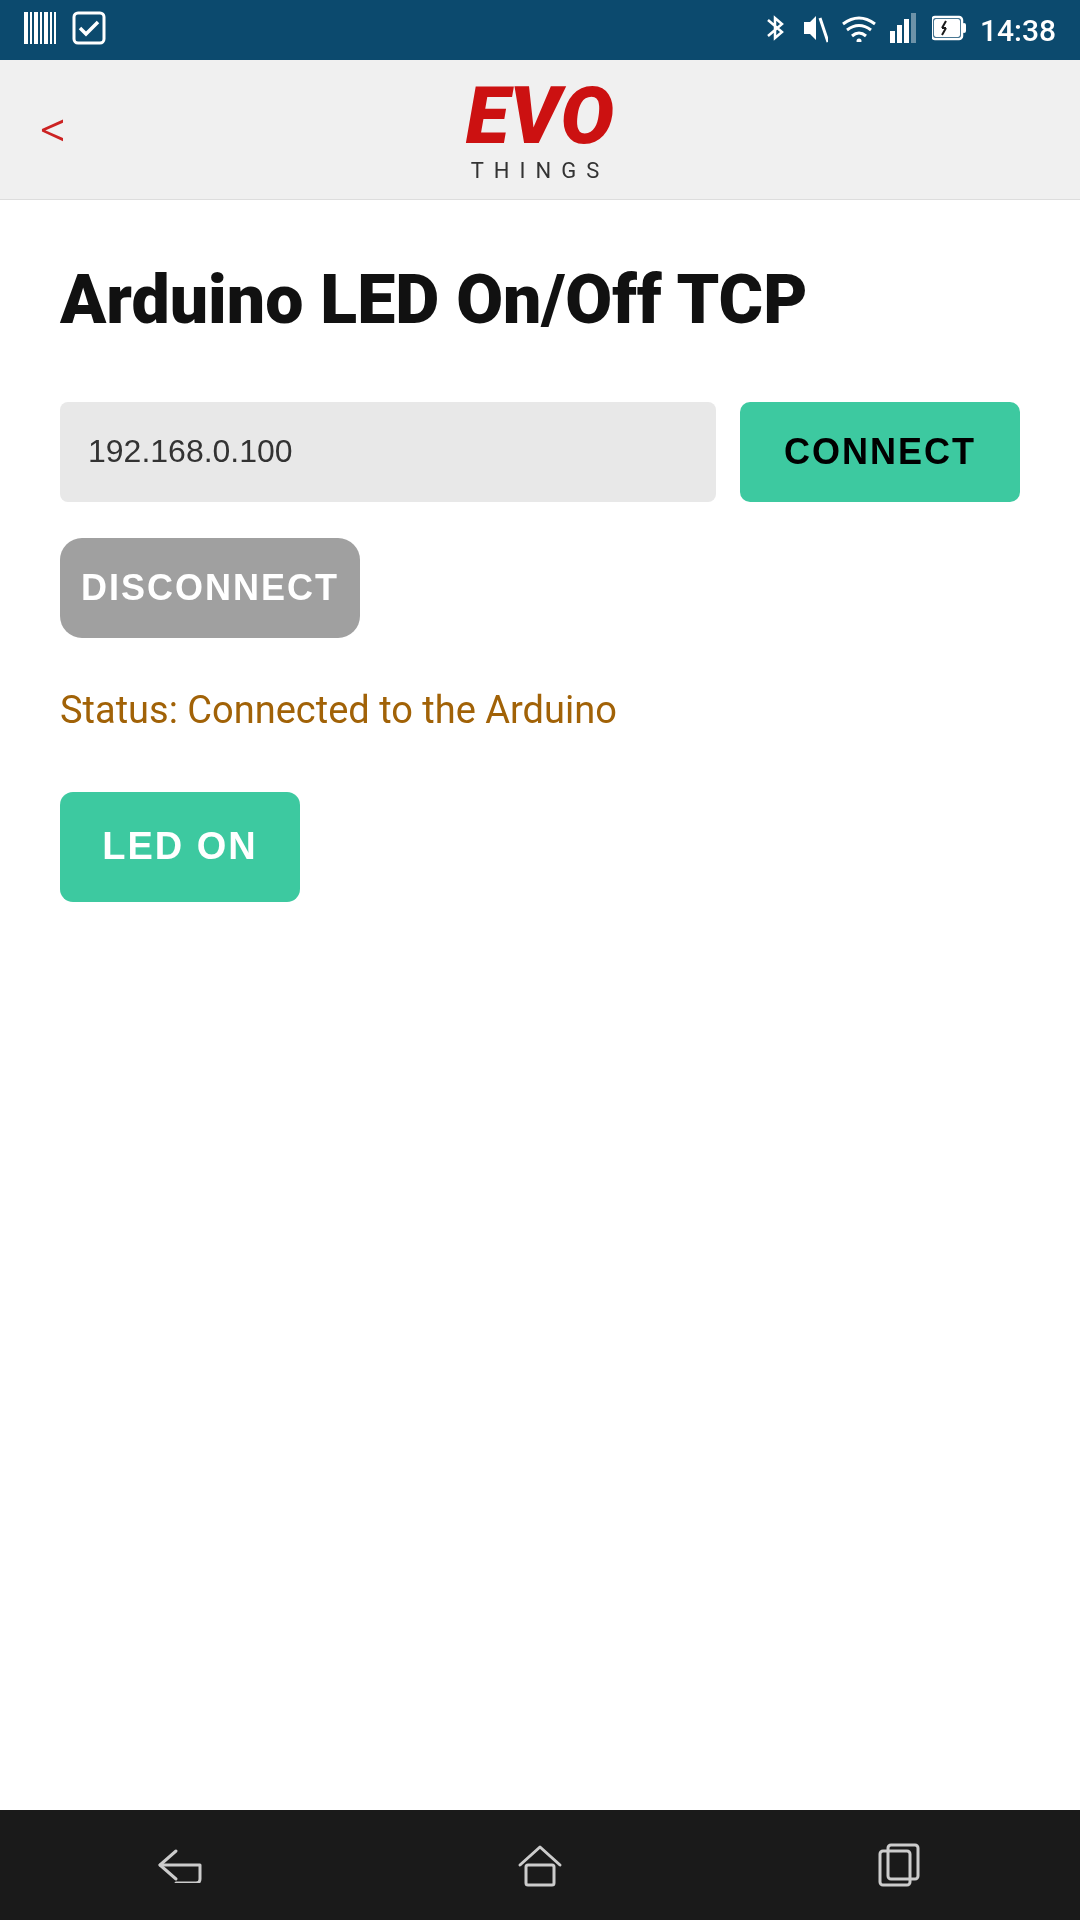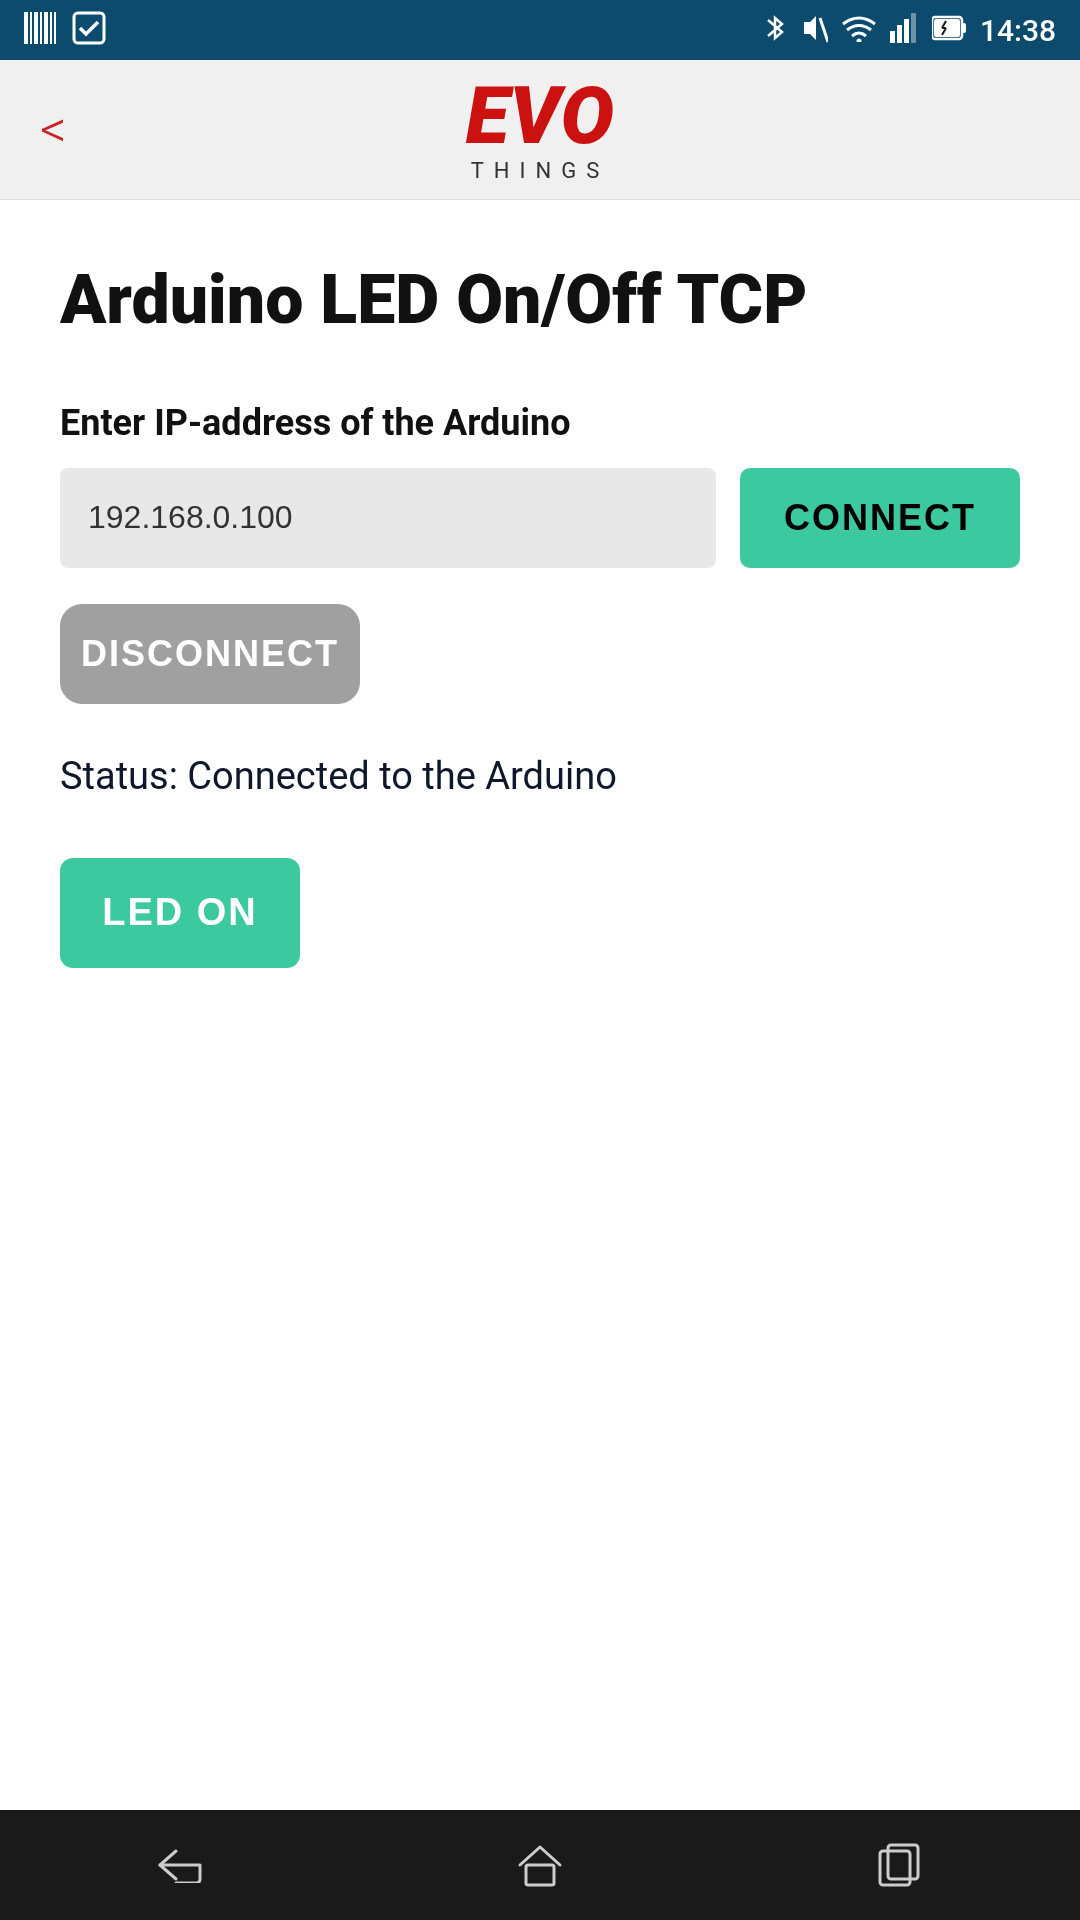--- a/index.html
+++ b/index.html
@@ -186,21 +186,21 @@
       color: white;
       font-size: 36px;
       font-weight: 700;
       letter-spacing: 2px;
       cursor: pointer;
       margin-bottom: 50px;
     }
 
     .status-text {
       font-size: 38px;
-      color: #0f172a;
+      color: #a16207;
       margin-bottom: 60px;
     }
 
     .led-buttons-row {
       display: flex;
       align-items: center;
       gap: 36px;
     }
 
     .led-on-button {
@@ -332,21 +332,20 @@
       <span class="logo-v">V</span>
       <span class="logo-o">O</span>
     </div>
     <div class="logo-things">THINGS</div>
   </div>
 </div>
 
 <div class="main-content">
   <h1 class="page-title">Arduino LED On/Off TCP</h1>
 
-  <div class="ip-label">Enter IP-address of the Arduino</div>
 
   <div class="input-row">
     <input class="ip-input" type="text" value="192.168.0.100" style="">
     <button class="connect-button">CONNECT</button>
   </div>
 
   <div>
     <button class="disconnect-button">DISCONNECT</button>
   </div>
 

